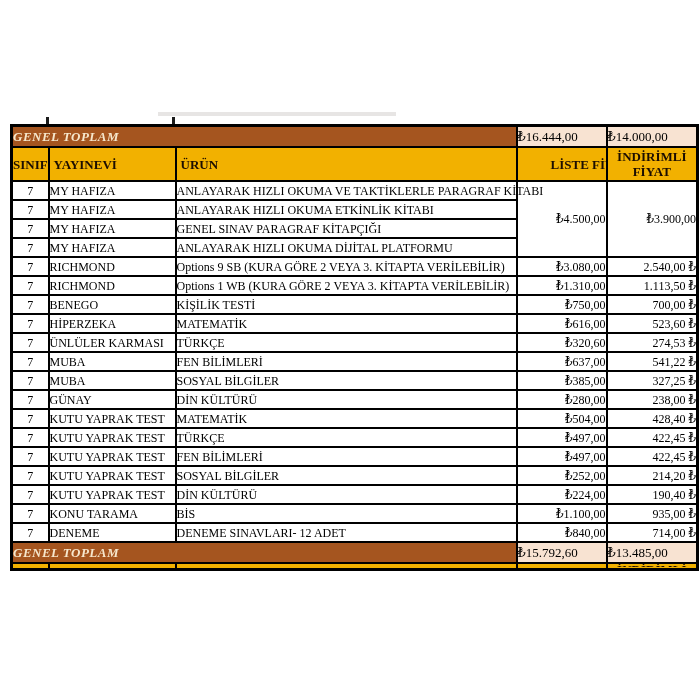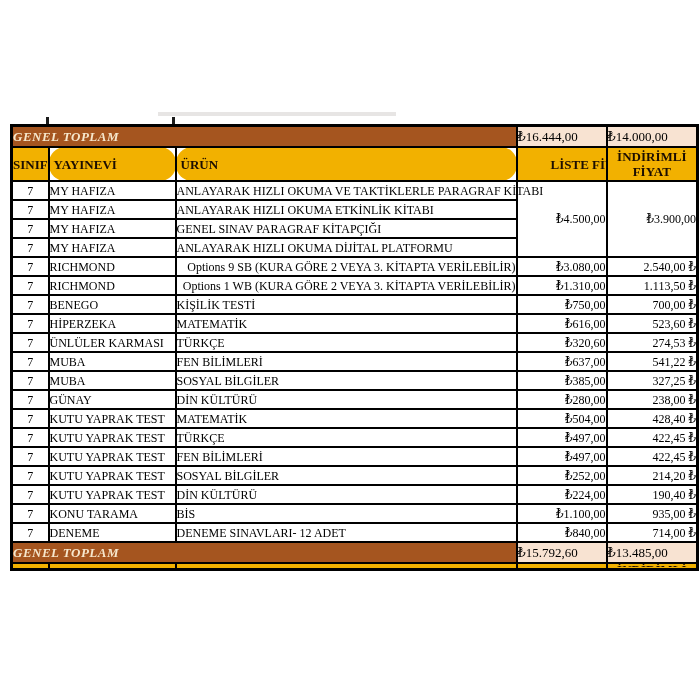--- a/index.html
+++ b/index.html
@@ -17,28 +17,28 @@
 
   
   .row-total td{height:19px;font-size:13px;}
   .row-total .brown{background:var(--brown);color:var(--total-text);font-weight:bold;
     text-align:left;letter-spacing:.5px;font-style:italic;}
   .row-total .cream{background:var(--cream);}
 
   
   .row-header th{height:32px;background:var(--gold);color:var(--header-text);
     font-size:13px;font-weight:bold;text-align:center;line-height:15px;}
-  .row-header th.hl{text-align:left;padding-left:4px;border-radius:16px;}
+  .row-header th.hl{text-align:left;padding-left:4px;}
   .row-header th.nw{white-space:nowrap;overflow:hidden;padding-left:33px;}
 
   
   tbody td{height:17px;font-size:12px;line-height:14px;background:#fff;}
   tbody td.c{text-align:center;}
   tbody td.l{text-align:left;padding-left:0;}
-  tbody td.ovf{white-space:nowrap;overflow:visible;text-align:right;}
+  tbody td.ovf{white-space:nowrap;overflow:visible;}
   tbody td.price{text-align:right;}
 
   
   .row-partial td{height:4px;background:var(--gold);vertical-align:top;overflow:hidden;}
   .row-partial .clip{height:4px;overflow:hidden;font-weight:bold;font-size:13px;
     line-height:13px;text-align:center;color:var(--header-text);transform:translateY(-1px);}
 </style>
 </head>
 <body>
 

